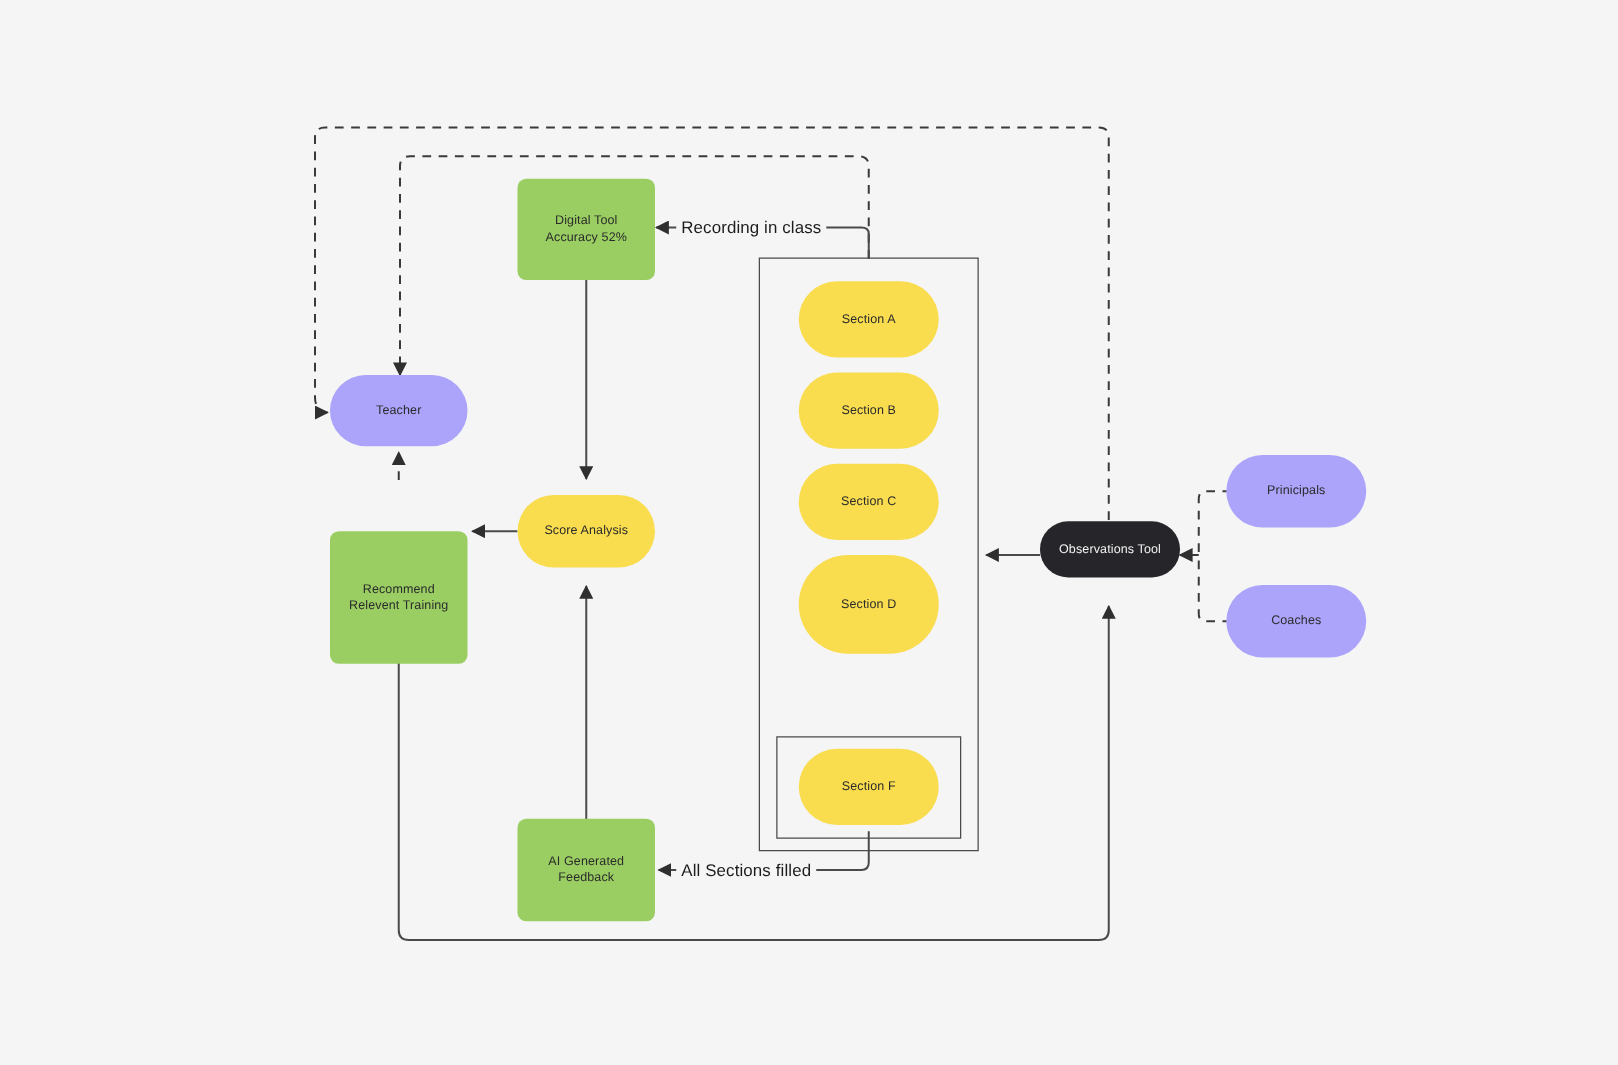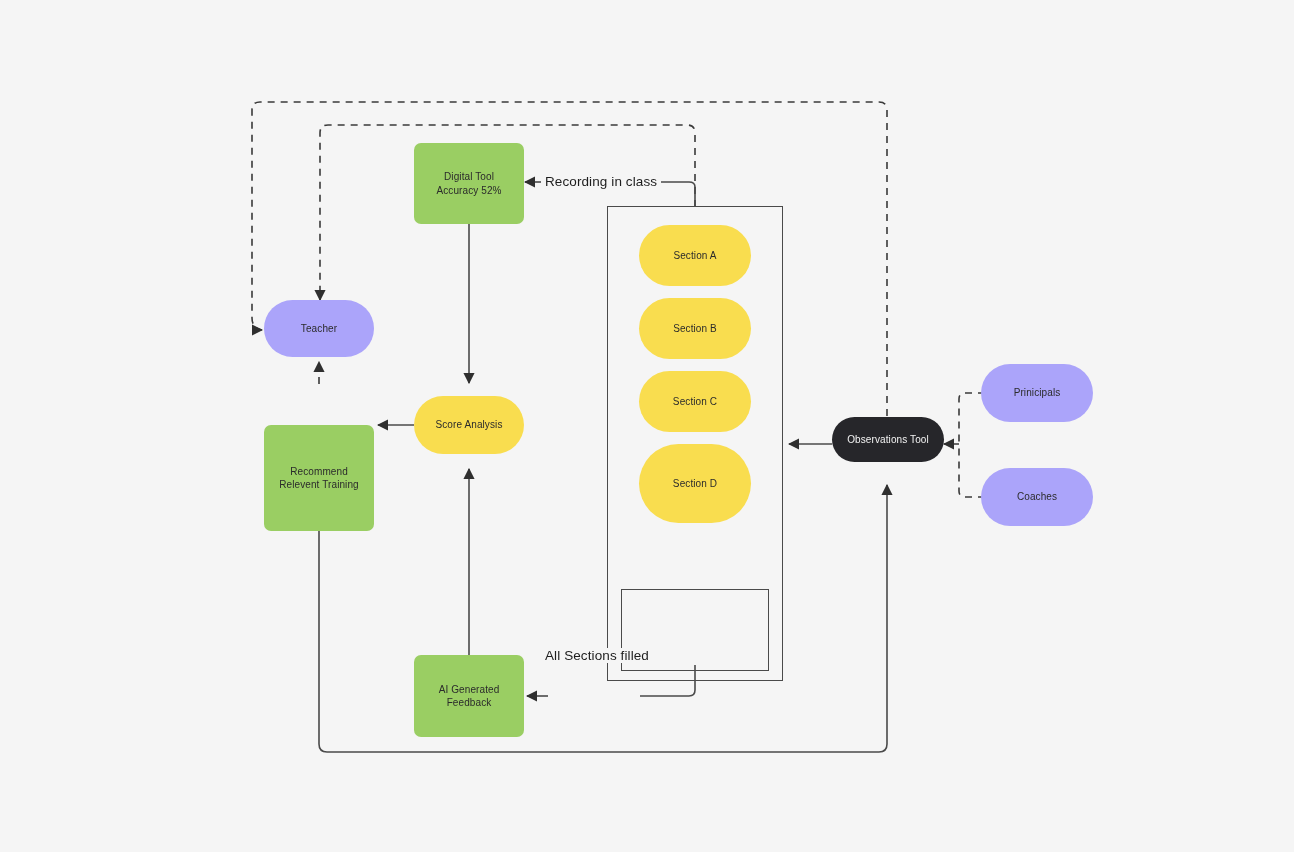--- a/index.html
+++ b/index.html
@@ -116,20 +116,23 @@
   </div>
   <div class="node node-yellow" style="left:639px; top:371px; width:112px; height:61px;">
     <span>Section C</span>
   </div>
   <div class="node node-yellow" style="left:639px; top:298px; width:112px; height:61px;">
     <span>Section B</span>
   </div>
   <div class="node node-yellow" style="left:639px; top:444px; width:112px; height:79px;text-align:center;">
     <span>Section D</span>
   </div>
+  <div class="node node-yellow" style="left:639px; top:599px; width:112px; height:61px;">
+    <span>Section F</span>
+  </div>
 
   <div class="node node-green" style="left:414px; top:143px; width:110px; height:81px;">
     <span>Digital Tool
 Accuracy 52%</span>
   </div>
 
   <div class="node node-purple" style="left:264px; top:300px; width:110px; height:57px;">
     <span>Teacher</span>
   </div>
 
@@ -154,15 +157,15 @@
   <div class="node node-purple" style="left:981px; top:364px; width:112px; height:58px;">
     <span>Prinicipals</span>
   </div>
 
   <div class="node node-purple" style="left:981px; top:468px; width:112px; height:58px;">
     <span>Coaches</span>
   </div>
 
   <div class="edge-label" style="left:541px; top:174px;">Recording in class</div>
 
-  <div class="edge-label" style="left:541px; top:648px;">All Sections filled</div>
+  <div class="edge-label" style="left:541px; top:689px;">All Sections filled</div>
 
 </div>
 
 </body></html>

